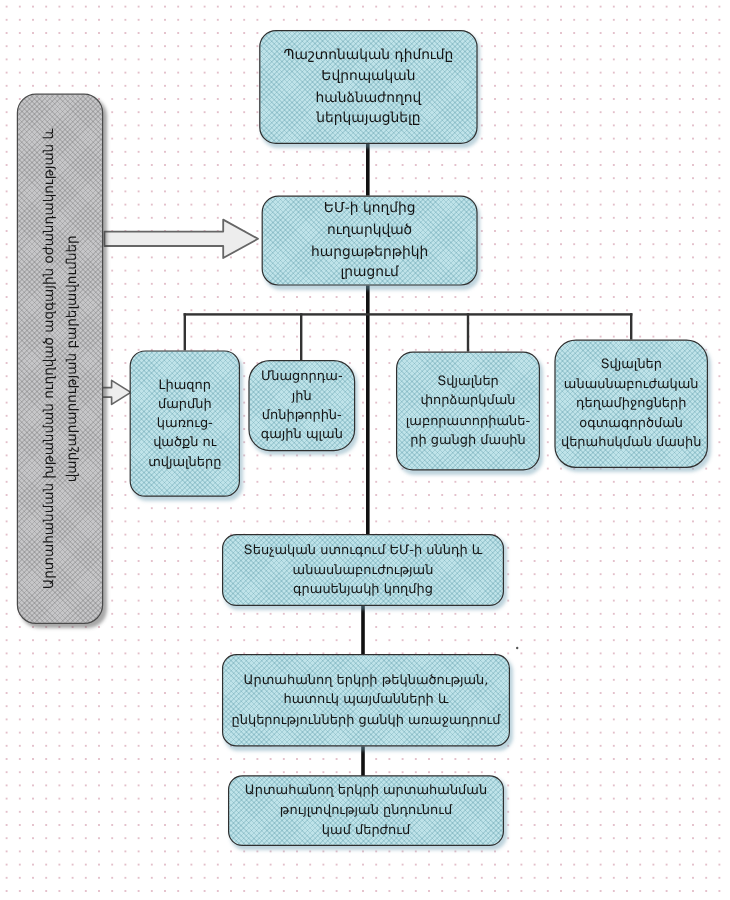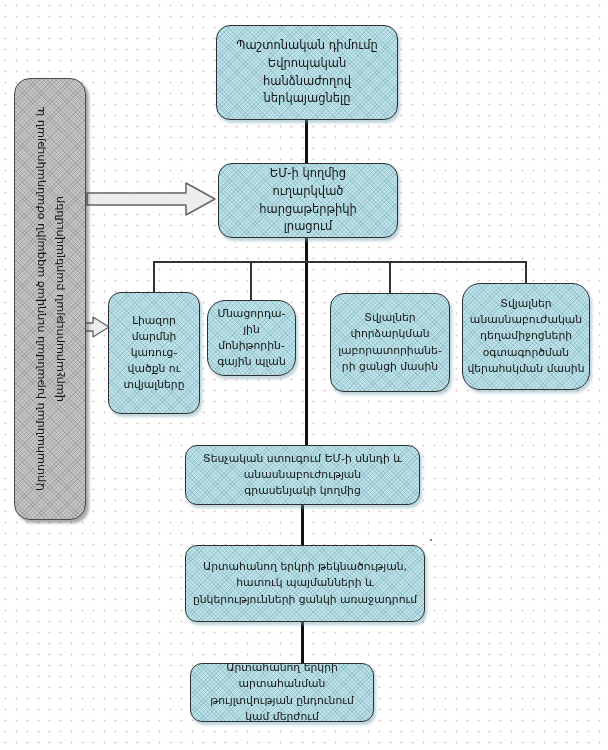--- a/index.html
+++ b/index.html
@@ -113,18 +113,18 @@
   </div>
 
   <div class="node small" style="left:185px;top:545px;width:240px;height:77px;border-radius:12px;">
     <div class="txt">Արտահանող երկրի թեկնածության,<br>հատուկ պայմանների և<br>ընկերությունների ցանկի առաջադրում</div>
   </div>
 
   <div class="node small" style="left:185px;top:445px;width:235px;height:60px;border-radius:12px;">
     <div class="txt">Տեսչական ստուգում ԵՄ-ի սննդի և<br>անասնաբուժության<br>գրասենյակի կողմից</div>
   </div>
 
-  <div class="node small" style="left:190px;top:663px;width:184px;height:59px;border-radius:12px;">
+  <div class="node small" style="left:190px;top:646px;width:230px;height:59px;border-radius:12px;">
     <div class="txt">Արտահանող երկրի արտահանման<br>թույլտվության ընդունում<br>կամ մերժում</div>
   </div>
 
   <div class="dot-artifact"></div>
 </div>
 
 </body></html>

